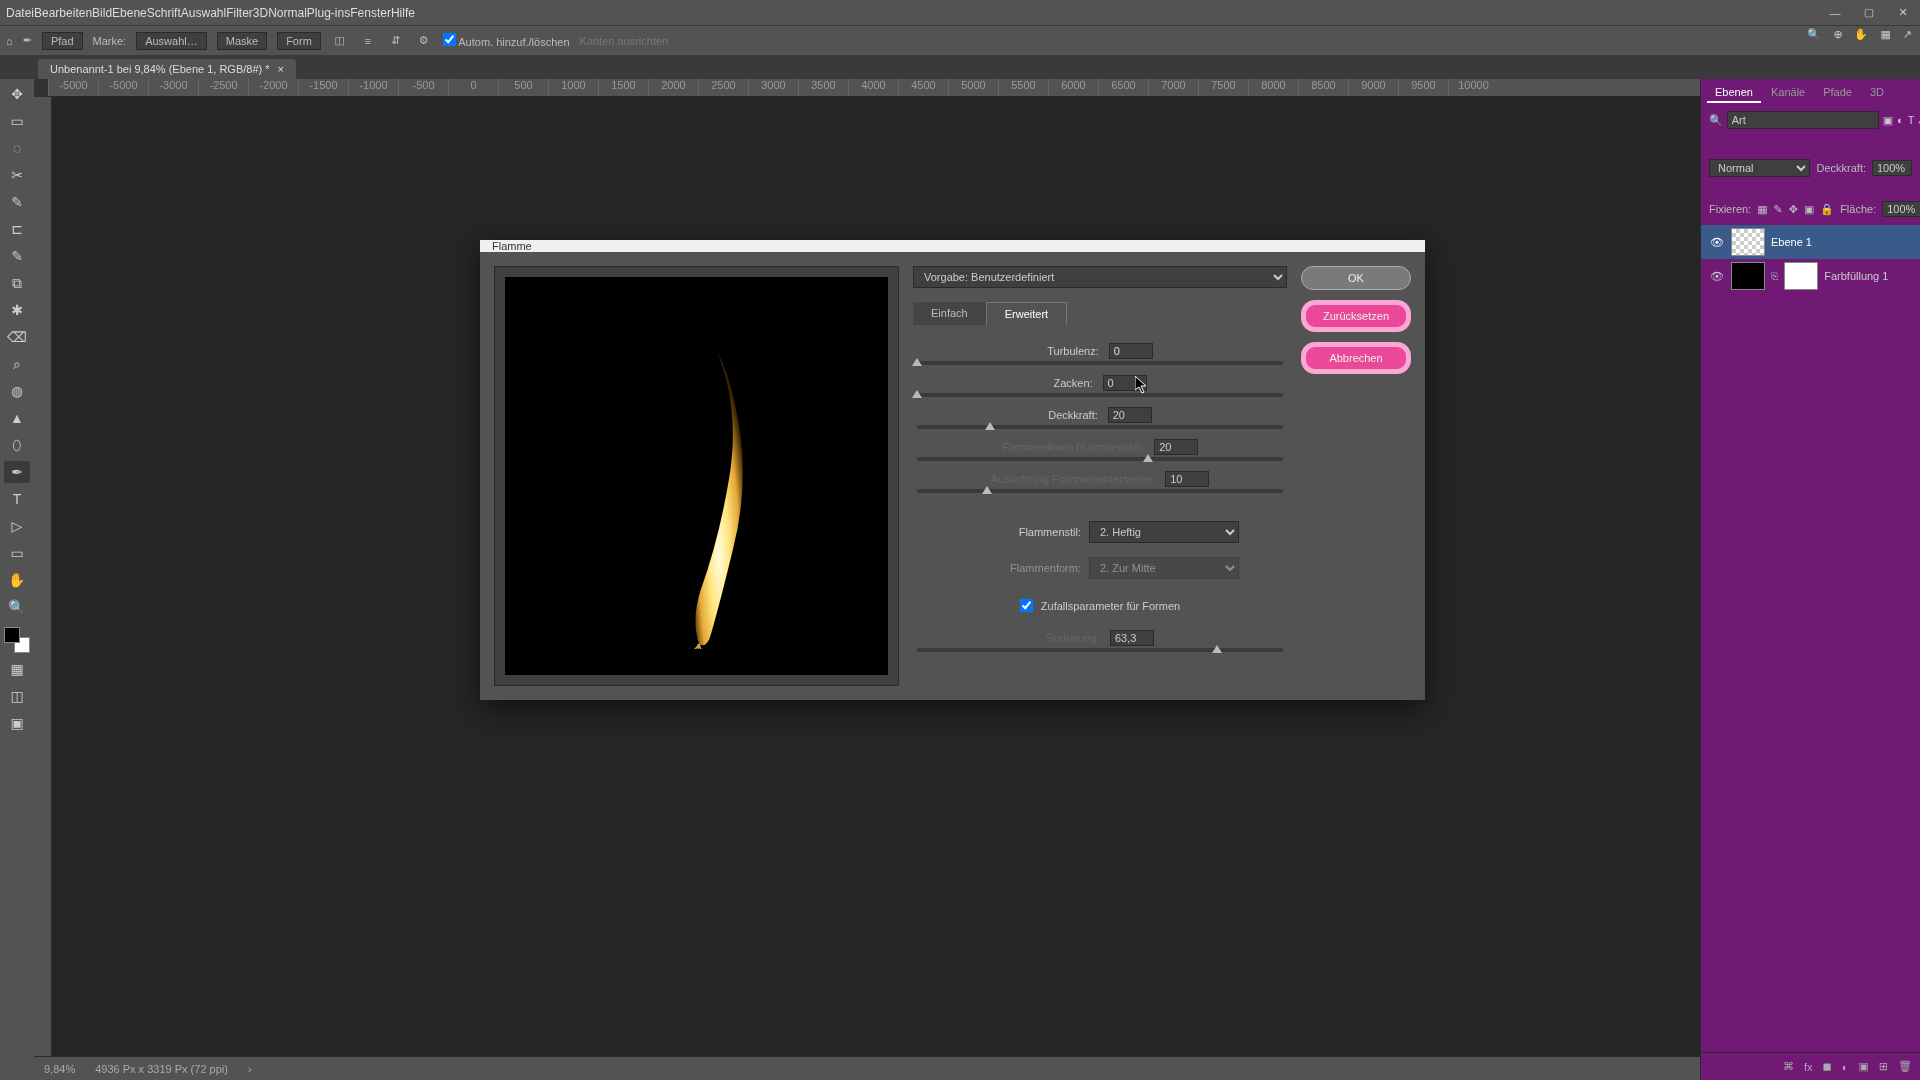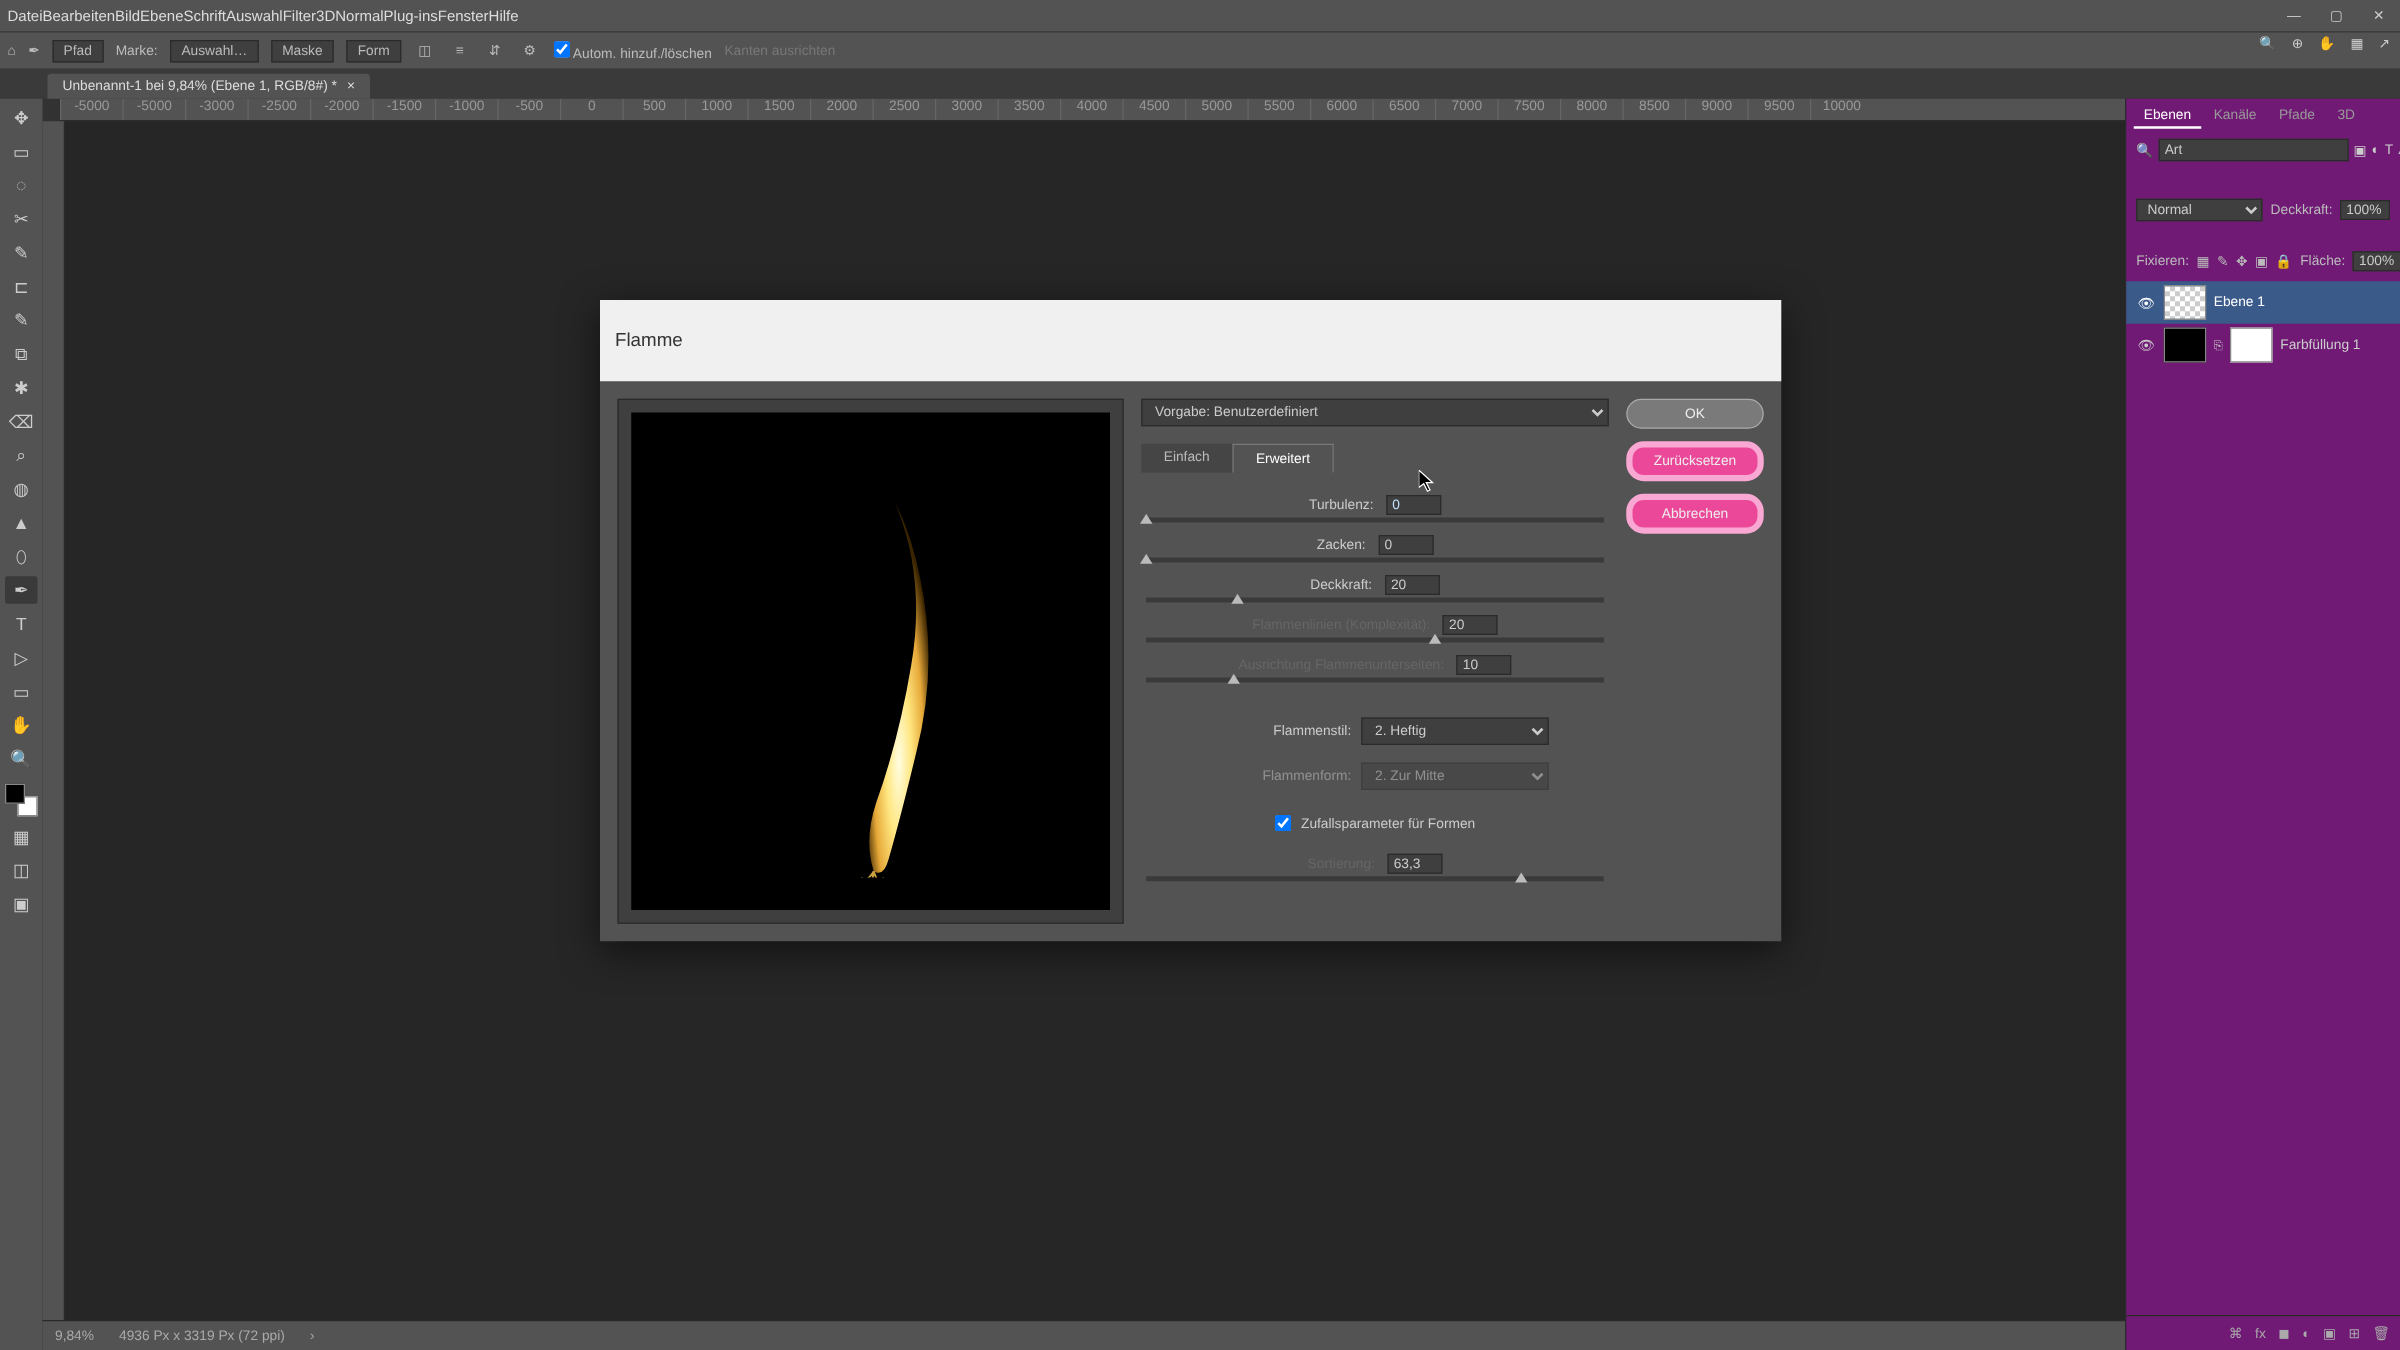--- a/index.html
+++ b/index.html
@@ -50,21 +50,21 @@
 .eye { width:16px; text-align:center; }
 .thumb { width:34px; height:28px; border:1px solid #888; background:repeating-conic-gradient(#ccc 0 25%,#fff 0 50%) 0 0/8px 8px; }
 .thumb.black { background:#000; }
 .thumb.white { background:#fff; }
 #pfoot { height:28px; border-top:1px solid #2a2a2a; display:flex; align-items:center; justify-content:flex-end; gap:10px; padding:0 8px; color:#aaa; }
 
 #status { position:absolute; left:34px; right:220px; bottom:0; height:24px; background:#535353; border-top:1px solid #2a2a2a; display:flex; align-items:center; padding:0 10px; gap:20px; color:#aaa; font-size:11px; }
 
 
 #dialog { position:absolute; left:480px; top:240px; width:945px; background:#535353; box-shadow:0 8px 30px rgba(0,0,0,.6); }
-#dlg-title { background:#f0f0f0; color:#333; padding:24px 12px; font-size:15px; }
+#dlg-title { background:#f0f0f0; color:#333; padding:0 12px; font-size:11px; }
 #dlg-body { display:flex; padding:14px; gap:14px; }
 #preview { width:405px; height:420px; background:#3f3f3f; border:1px solid #2a2a2a; padding:10px; }
 #preview-inner { width:100%; height:100%; background:#000; position:relative; overflow:hidden; }
 
 .flame { position:absolute; left:46%; top:18%; width:70px; height:300px; }
 .flame svg { width:100%; height:100%; }
 
 #controls { flex:1; display:flex; flex-direction:column; gap:14px; }
 .ctl-row { display:flex; align-items:center; gap:8px; }
 .ctl-sel { flex:1; background:#3f3f3f; border:1px solid #2a2a2a; color:#ccc; padding:3px 6px; font-size:11px; }

